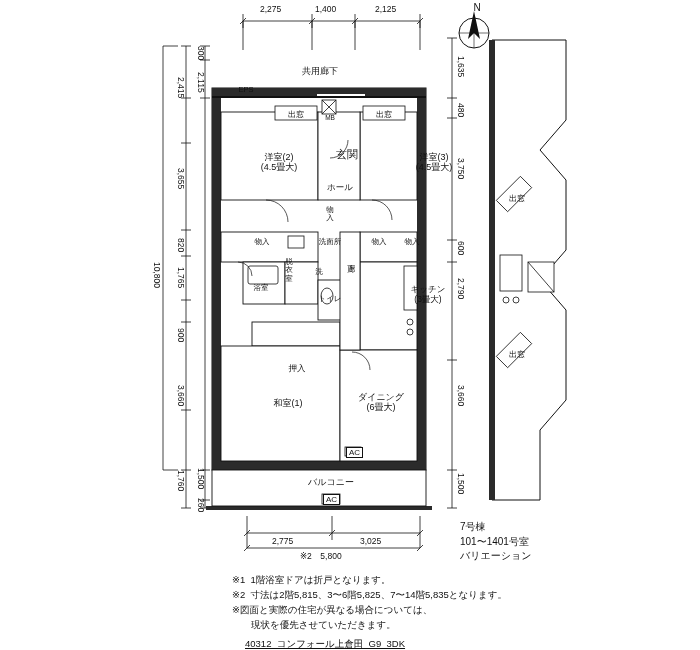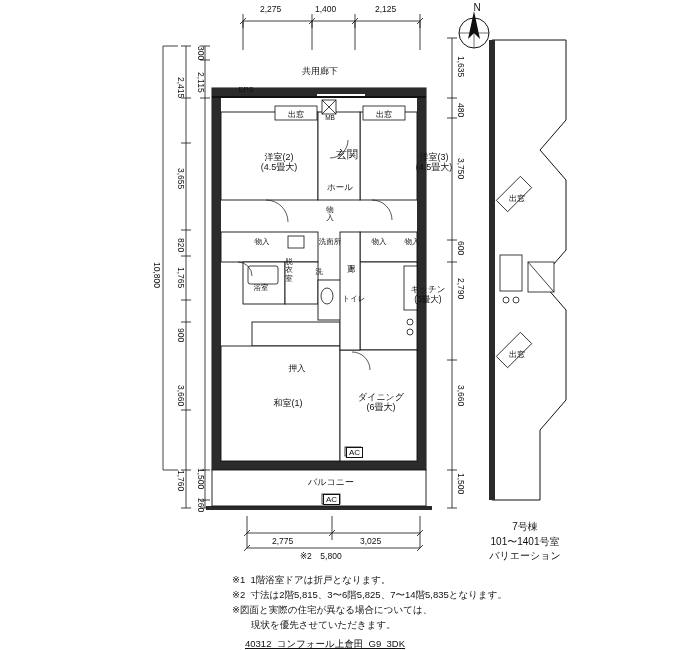--- a/index.html
+++ b/index.html
@@ -10,21 +10,21 @@
     color:#111;
     position:relative;
     overflow:hidden;
   }
   .plan{position:absolute;left:0;top:0;width:700px;height:650px;}
   .lbl{position:absolute;font-size:9px;line-height:1.15;color:#111;white-space:pre;text-align:center;}
   .lbl.v{writing-mode:vertical-rl;text-orientation:upright;white-space:pre;}
   .dim{position:absolute;font-size:8.5px;color:#111;white-space:nowrap;}
   .dim.v{writing-mode:vertical-rl;text-orientation:mixed;}
   .note{position:absolute;font-size:9.5px;line-height:1.5;color:#111;white-space:pre;}
-  .cap{position:absolute;font-size:10px;line-height:1.45;color:#111;text-align:center;}
+  .cap{position:absolute;font-size:10px;line-height:1.45;color:#111;text-align:left;}
   .foot{position:absolute;font-size:9.5px;color:#111;text-decoration:underline;}
   .boxlbl{position:absolute;font-size:8px;border:1px solid #111;padding:0 2px;background:#fff;}
 </style>
 </head>
 <body>
 
 <svg class="plan" viewBox="0 0 700 650" width="700" height="650" xmlns="http://www.w3.org/2000/svg">
 
   <g fill="none" stroke="#111" stroke-width="0.8">
 
@@ -256,21 +256,21 @@
 入</div>
 <div class="lbl" style="left:248px;top:238px;width:28px;font-size:7.5px;">物入</div>
 <div class="lbl" style="left:288px;top:238px;width:36px;font-size:7.5px;padding-left:24px;">洗面所</div>
 <div class="lbl" style="left:366px;top:238px;width:26px;font-size:7.5px;">物入</div>
 <div class="lbl" style="left:399px;top:238px;width:26px;font-size:7.5px;">物入</div>
 <div class="lbl" style="left:283px;top:258px;width:12px;font-size:7.5px;line-height:1.1;">脱
 衣
 室</div>
 <div class="lbl" style="left:313px;top:268px;width:12px;font-size:7.5px;">洗</div>
 <div class="lbl" style="left:247px;top:284px;width:28px;font-size:7.5px;">浴室</div>
-<div class="lbl" style="left:315px;top:295px;width:30px;font-size:7.5px;margin-left:24px;">トイレ</div>
+<div class="lbl" style="left:315px;top:295px;width:30px;font-size:7.5px;">トイレ</div>
 <div class="lbl v" style="left:346px;top:258px;font-size:8px;">廊下</div>
 <div class="lbl" style="left:362px;top:285px;width:54px;font-size:8.5px;margin-left:39px;">キッチン
 (3畳大)</div>
 <div class="lbl" style="left:280px;top:328px;width:34px;font-size:8.5px;margin-top:36px;">押入</div>
 <div class="lbl" style="left:263px;top:398px;width:50px;">和室(1)</div>
 <div class="lbl" style="left:349px;top:392px;width:64px;">ダイニング
 (6畳大)</div>
 <div class="lbl" style="left:300px;top:477px;width:62px;">バルコニー</div>
 <div class="boxlbl" style="left:346px;top:447px;">AC</div>
 <div class="boxlbl" style="left:323px;top:494px;">AC</div>

